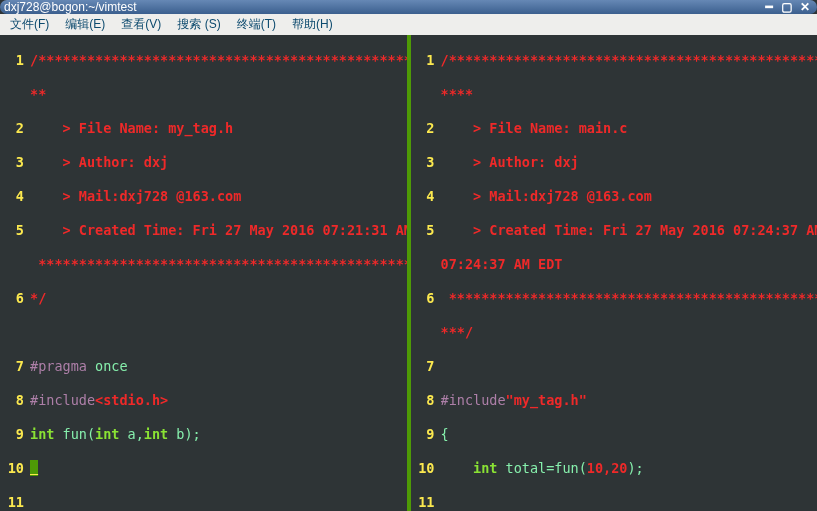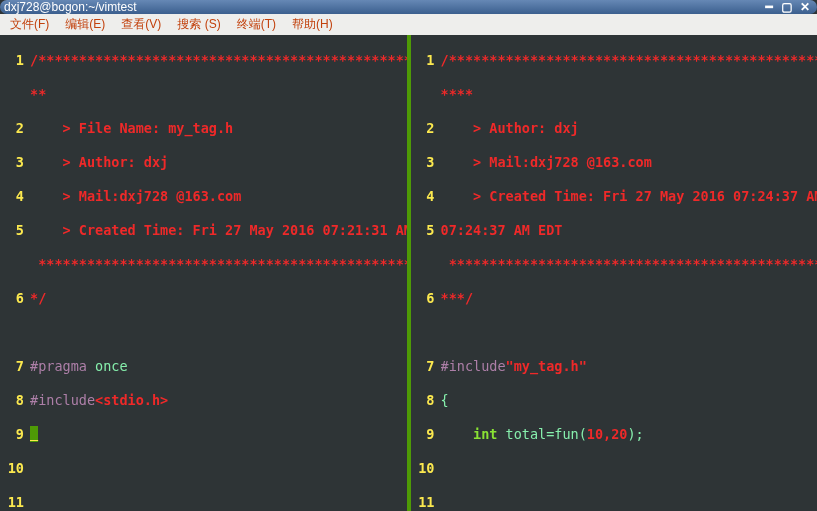--- a/index.html
+++ b/index.html
@@ -32,21 +32,21 @@
     font-weight: bold;
   }
   .menubar {
     background: #eeeeec;
     height: 22px;
     display: flex;
     align-items: center;
     padding: 0 4px;
     font-family: sans-serif;
     font-size: 12px;
-    color: #c2410c;
+    color: #0c4a6e;
     gap: 4px;
   }
   .menubar span { padding: 2px 6px; cursor: pointer; }
 
   .editor {
     flex: 1;
     display: flex;
     position: relative;
     line-height: 17px;
   }
@@ -137,20 +137,21 @@
 <div class="row c-red">**</div>
 <div class="row c-red">    &gt; File Name: my_tag.h</div>
 <div class="row c-red">    &gt; Author: dxj</div>
 <div class="row c-red">    &gt; Mail:dxj728 @163.com</div>
 <div class="row c-red">    &gt; Created Time: Fri 27 May 2016 07:21:31 AM EDT</div>
 <div class="row c-red"> ************************************************************************</div>
 <div class="row c-red">*/</div>
 <div class="row"></div>
 <div class="row"><span class="c-mag">#pragma</span> <span class="c-cyan">once</span></div>
 <div class="row"><span class="c-mag">#include</span><span class="c-red">&lt;stdio.h&gt;</span></div>
+<div class="row"><span class="c-grn">int </span><span class="c-cyan">fun</span><span class="c-cyan">(</span><span class="c-grn">int </span><span class="c-cyan">a,</span><span class="c-grn">int </span><span class="c-cyan">b);</span></div>
 <div class="row curline"><span class="cursor"> </span></div>
 
 
 
 
 
 
 
 
 
@@ -177,20 +178,21 @@
 <div class="row">9</div>
 <div class="row">10</div>
 <div class="row">11</div>
 
 
 
       </div>
       <div class="codecol">
 <div class="row c-red">/***********************************************************************</div>
 <div class="row c-red">****</div>
+<div class="row c-red">    &gt; File Name: main.c</div>
 <div class="row c-red">    &gt; Author: dxj</div>
 <div class="row c-red">    &gt; Mail:dxj728 @163.com</div>
 <div class="row c-red">    &gt; Created Time: Fri 27 May 2016 07:24:37 AM EDT</div>
 <div class="row c-red">07:24:37 AM EDT</div>
 <div class="row c-red"> ***********************************************************************</div>
 <div class="row c-red">***/</div>
 <div class="row"></div>
 <div class="row"><span class="c-mag">#include</span><span class="c-red">"my_tag.h"</span></div>
 <div class="row c-cyan">{</div>
 <div class="row"><span>    </span><span class="c-grn">int </span><span class="c-cyan">total=</span><span class="c-cyan">fun</span><span class="c-cyan">(</span><span class="c-red">10,20</span><span class="c-cyan">);</span></div>

